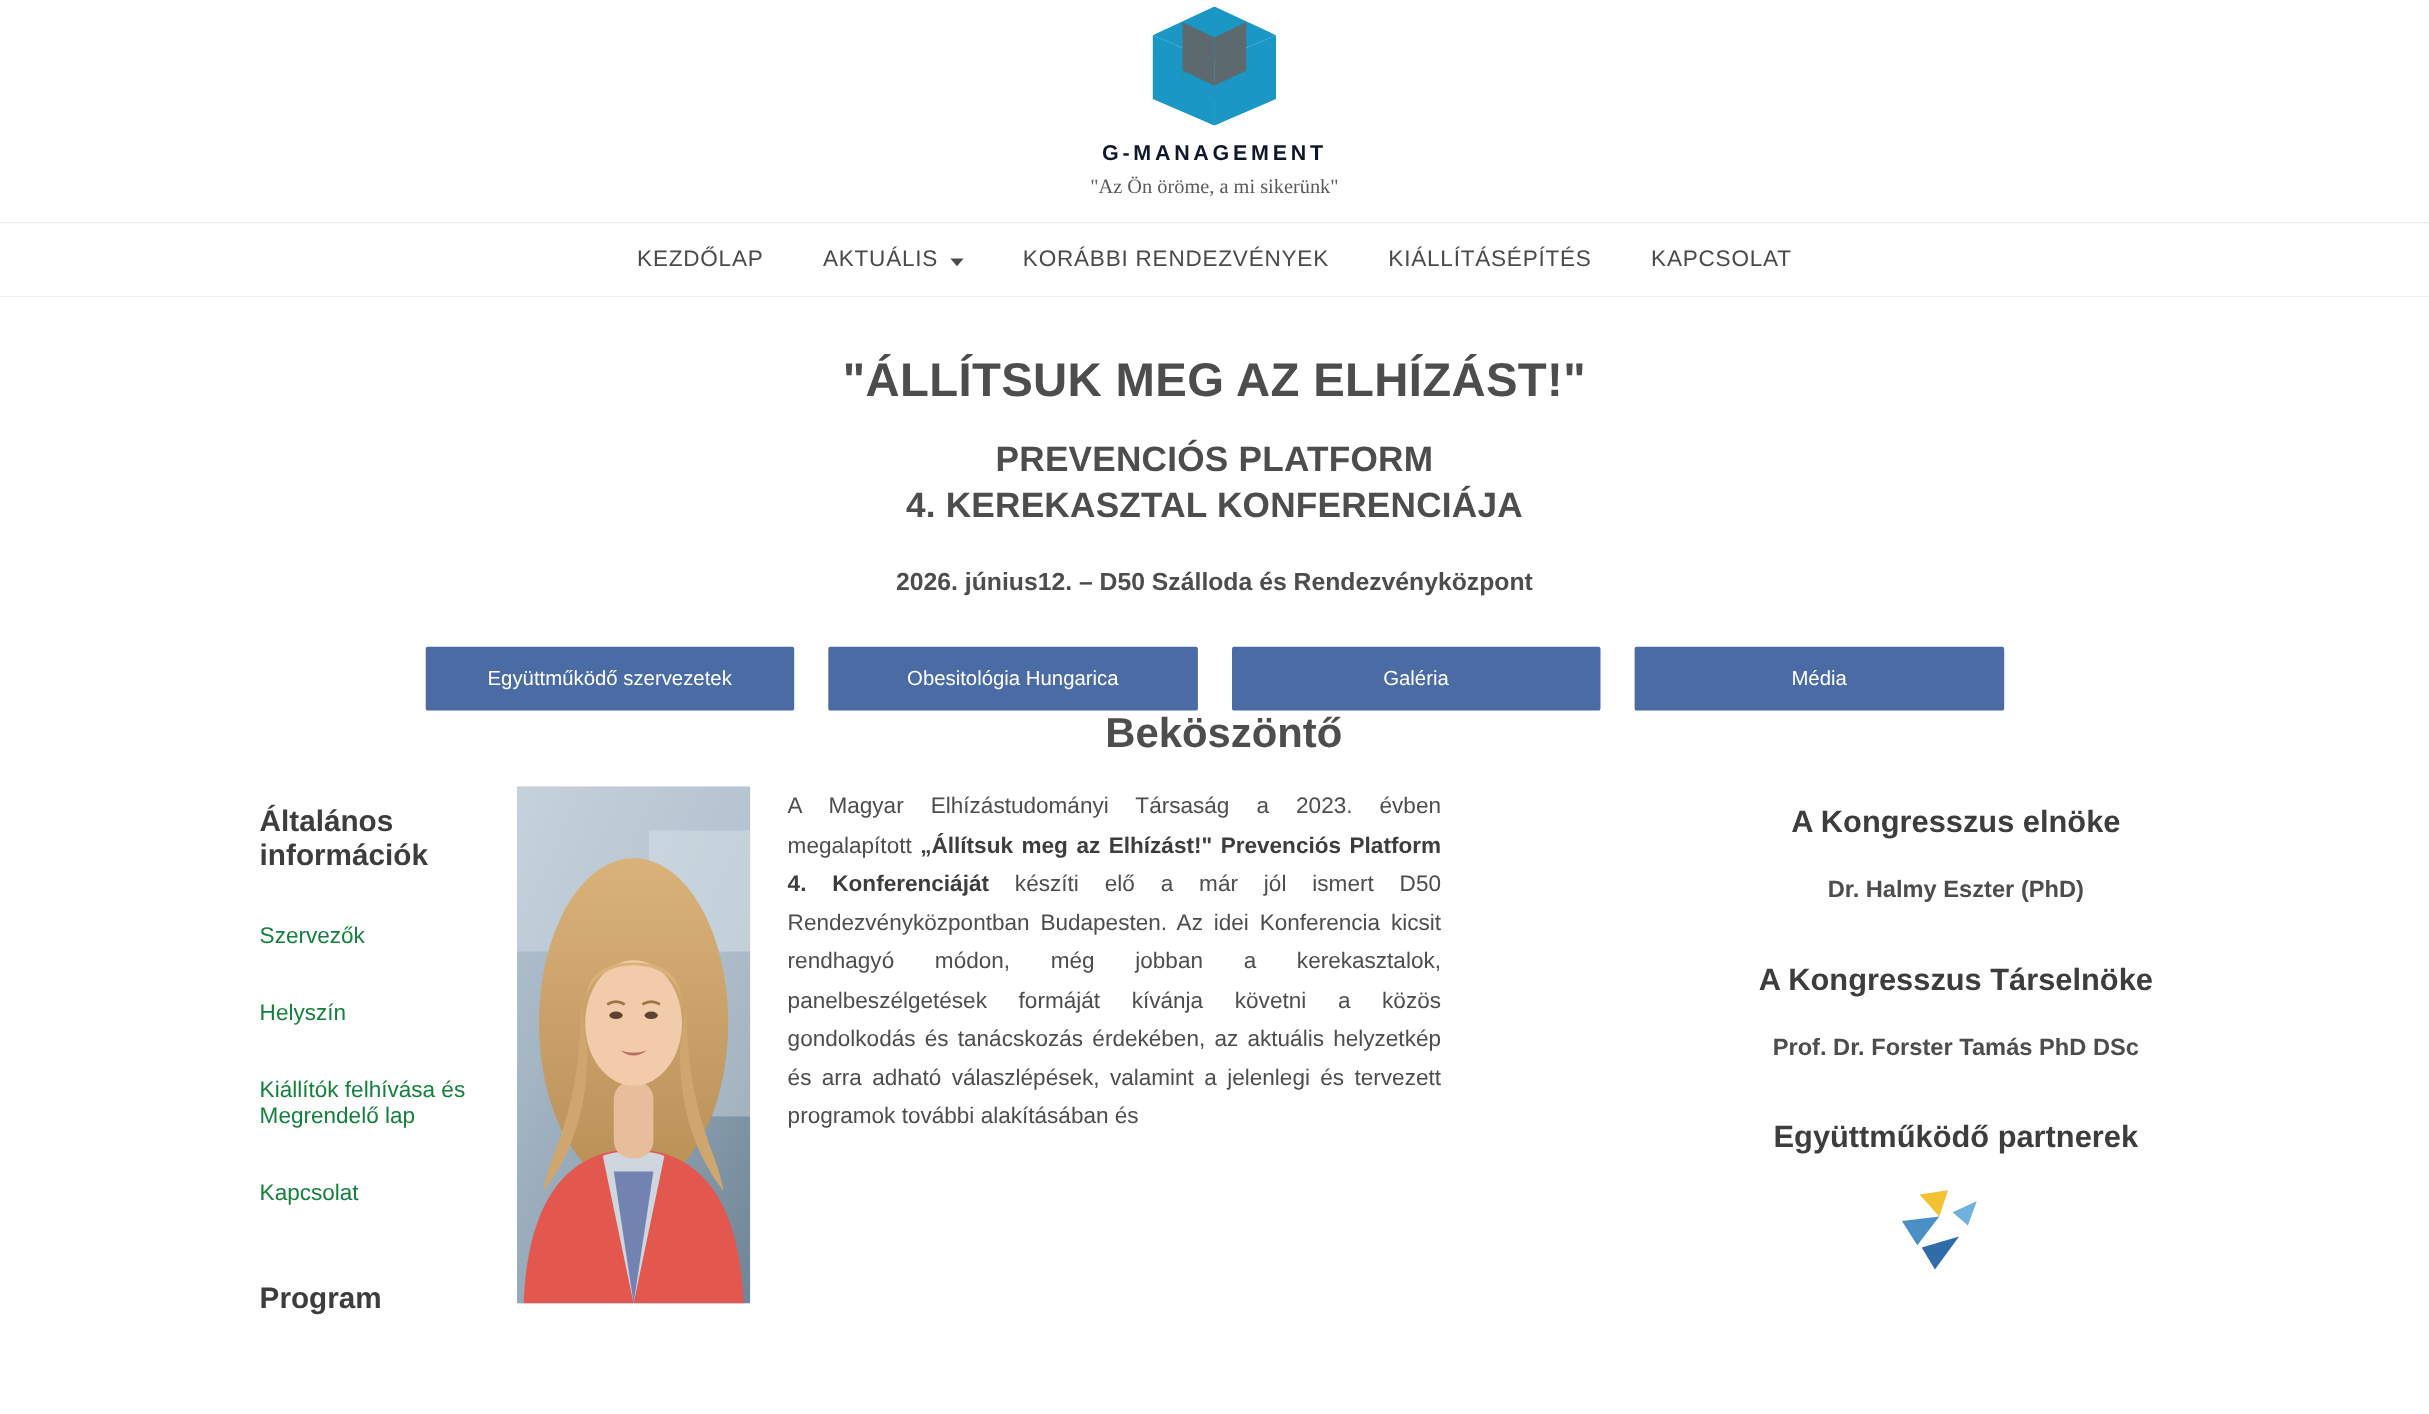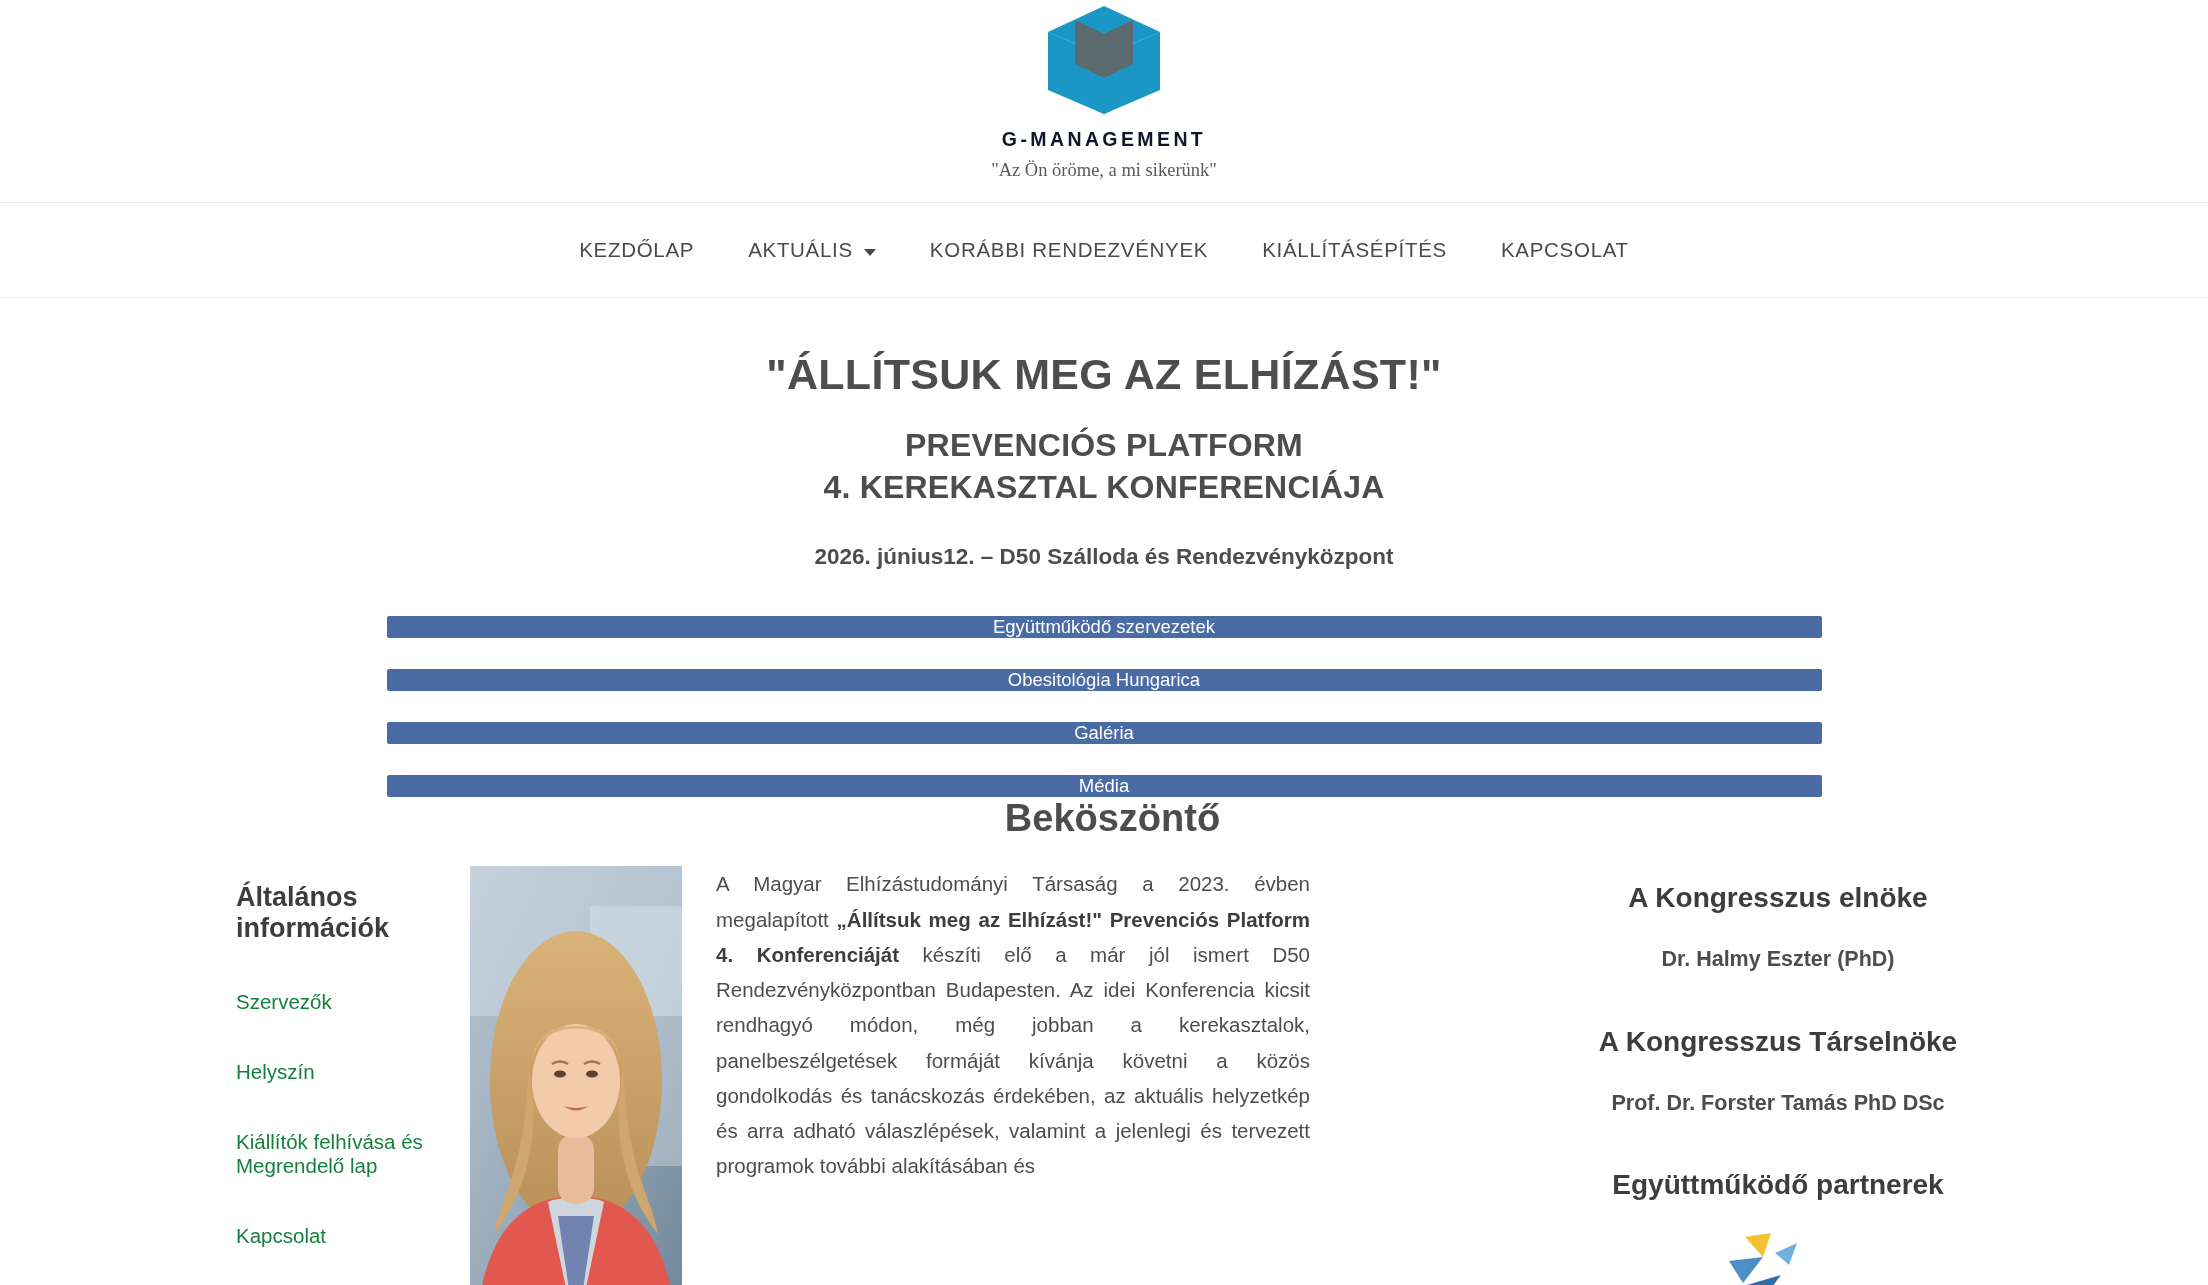--- a/index.html
+++ b/index.html
@@ -35,21 +35,21 @@
     font-size: 18.5px;
     color: #58595b;
     font-family: "Liberation Serif", serif;
   }
 
   
   .navbar {
     margin-top: 21px;
     border-top: 1px solid #e8e8e8;
     border-bottom: 1px solid #ececec;
-    height: 96px;
+    height: 68px;
     display: flex;
     align-items: center;
     justify-content: center;
     background: #fff;
   }
   .nav-list { display: flex; align-items: center; gap: 0; }
   .nav-item {
     font-size: 20.5px;
     letter-spacing: 0.7px;
     color: #4a4a4a;
@@ -100,21 +100,20 @@
     font-weight: bold;
     color: #4d4d4d;
   }
 
   
   .btn-row {
     margin: 46px auto 0 auto;
     width: 1435px;
     display: flex;
     gap: 31px;
-    flex-direction: column;
   }
   .btn {
     flex: 1 1 0;
     height: 58px;
     background: #4a6ba3;
     color: #ffffff;
     font-size: 18.5px;
     display: flex;
     align-items: center;
     justify-content: center;

